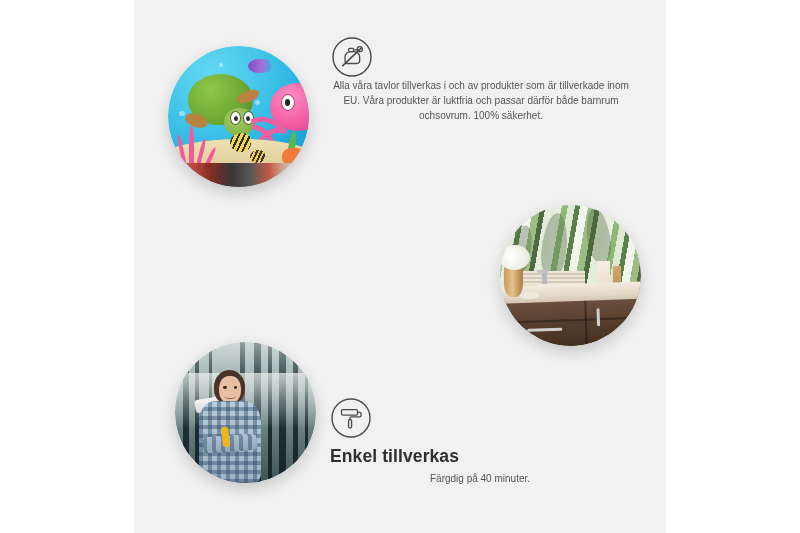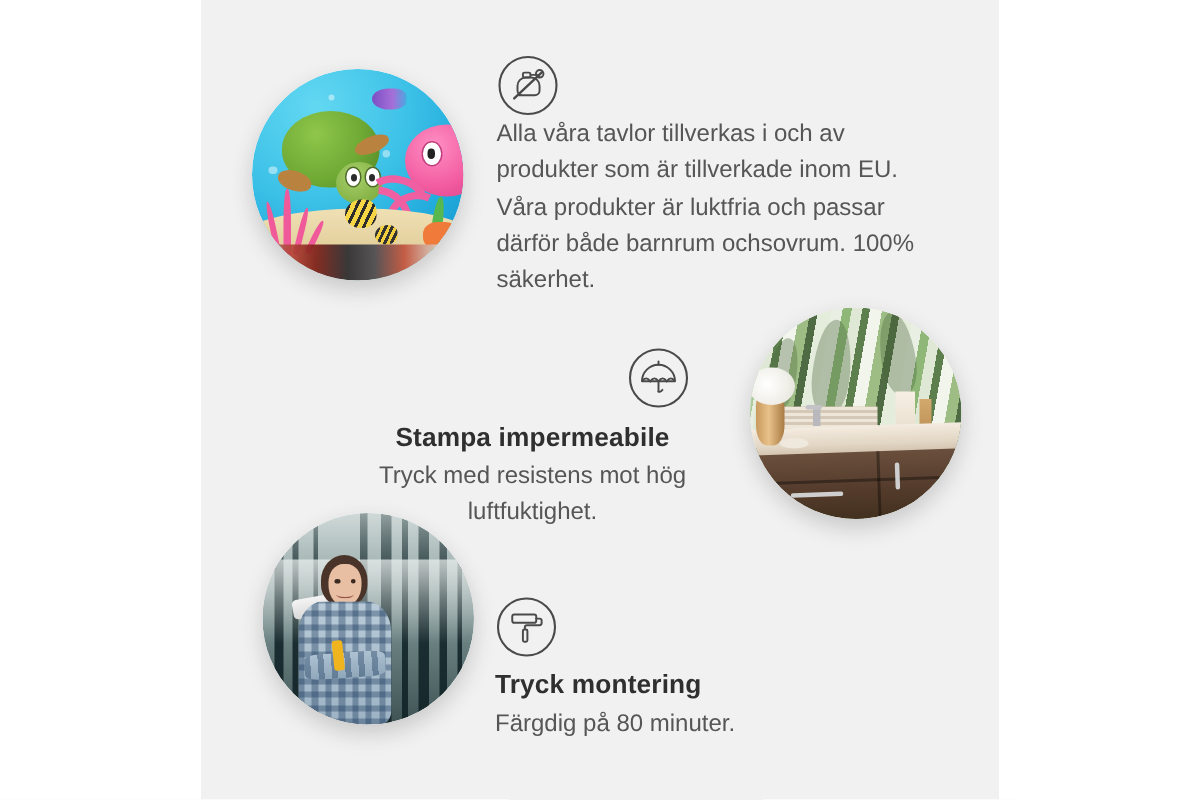--- a/index.html
+++ b/index.html
@@ -438,24 +438,25 @@
 
   .f-title {
     font-size: 17.5px;
     font-weight: bold;
     color: #2f2f2f;
     letter-spacing: .1px;
     margin: 7px 0 4px 0;
     line-height: 1.2;
   }
   .f-desc {
-    font-size: 16px;
+    font-size: 10px;
     color: #565656;
     line-height: 1.52;
     margin: 0;
+    text-align: center;
   }
 
   
   #feature-odourless {
     left: 197px;   
     top: 36px;
     width: 300px;
     text-align: left;
   }
   
@@ -546,34 +547,20 @@
         <div class="bath-flowers"></div>
         <div class="bath-cabinet">
           <span class="cab-line cl1"></span>
           <span class="cab-line cl2"></span>
           <span class="cab-handle ch1"></span>
           <span class="cab-handle ch2"></span>
         </div>
       </div>
     </div>
 
-    <div class="feature" id="feature-waterproof">
-      <span class="f-icon">
-        <svg width="42" height="42" viewBox="0 0 42 42" fill="none">
-          <circle cx="21" cy="21" r="19" stroke="#4a4a4a" stroke-width="1.4" fill="none"></circle>
-          <path d="M10 23.2 a11 11 0 0 1 22 0 z" stroke="#4a4a4a" stroke-width="1.3" fill="none" stroke-linejoin="round"></path>
-          <path d="M10 23.2 q2.75 -4 5.5 0 q2.75 -4 5.5 0 q2.75 -4 5.5 0 q2.75 -4 5.5 0" stroke="#4a4a4a" stroke-width="1.2" fill="none"></path>
-          <line x1="21" y1="23.2" x2="21" y2="30" stroke="#4a4a4a" stroke-width="1.3" stroke-linecap="round"></line>
-          <path d="M21 30 a2.2 2.2 0 0 0 2.6 -1.1" stroke="#4a4a4a" stroke-width="1.3" fill="none" stroke-linecap="round"></path>
-          <line x1="21" y1="12.2" x2="21" y2="10" stroke="#4a4a4a" stroke-width="1.3" stroke-linecap="round"></line>
-        </svg>
-      </span>
-      <div class="f-title">Stampa impermeabile</div>
-      <p class="f-desc">Tryck med resistens mot hög luftfuktighet.</p>
-    </div>
 
     <div class="photo-circle" id="circle-forest">
       <div class="photo-inner">
         <div class="forest-bg"></div>
         <div class="trunk" style="left:6%;  width:4%;"></div>
         <div class="trunk" style="left:14%; width:3%;"></div>
         <div class="trunk" style="left:24%; width:2.4%;"></div>
         <div class="trunk" style="left:46%; width:3.4%;"></div>
         <div class="trunk" style="left:56%; width:5%;"></div>
         <div class="trunk" style="left:66%; width:2.6%;"></div>
@@ -596,18 +583,18 @@
 
     <div class="feature" id="feature-easy">
       <span class="f-icon">
         <svg width="42" height="42" viewBox="0 0 42 42" fill="none">
           <circle cx="21" cy="21" r="19" stroke="#4a4a4a" stroke-width="1.4" fill="none"></circle>
           <rect x="11.5" y="12.6" width="16" height="5.6" rx="1.4" stroke="#4a4a4a" stroke-width="1.3" fill="none"></rect>
           <path d="M27.5 15.4 h2.2 a1.4 1.4 0 0 1 1.4 1.4 v1.6 a1.4 1.4 0 0 1 -1.4 1.4 h-8.4 a1.4 1.4 0 0 0 -1.4 1.4 v1.2" stroke="#4a4a4a" stroke-width="1.3" fill="none" stroke-linecap="round" stroke-linejoin="round"></path>
           <rect x="18.6" y="22.6" width="3" height="8.2" rx="1" stroke="#4a4a4a" stroke-width="1.3" fill="none"></rect>
         </svg>
       </span>
-      <div class="f-title">Tryck montering</div>
-      <p class="f-desc">Färgdig på 80 minuter.</p>
+      <div class="f-title">Enkel tillverkas</div>
+      <p class="f-desc">Färgdig på 40 minuter.</p>
     </div>
 
   </div>
 </div>
 
 </body></html>

